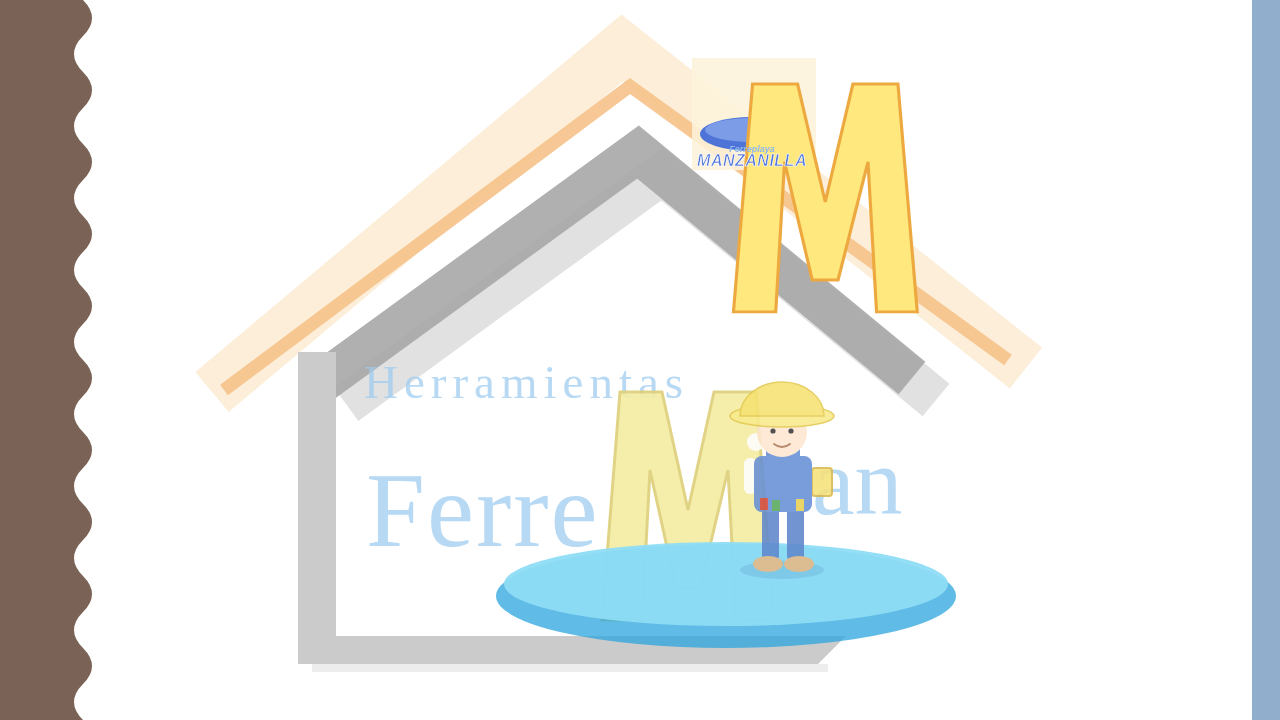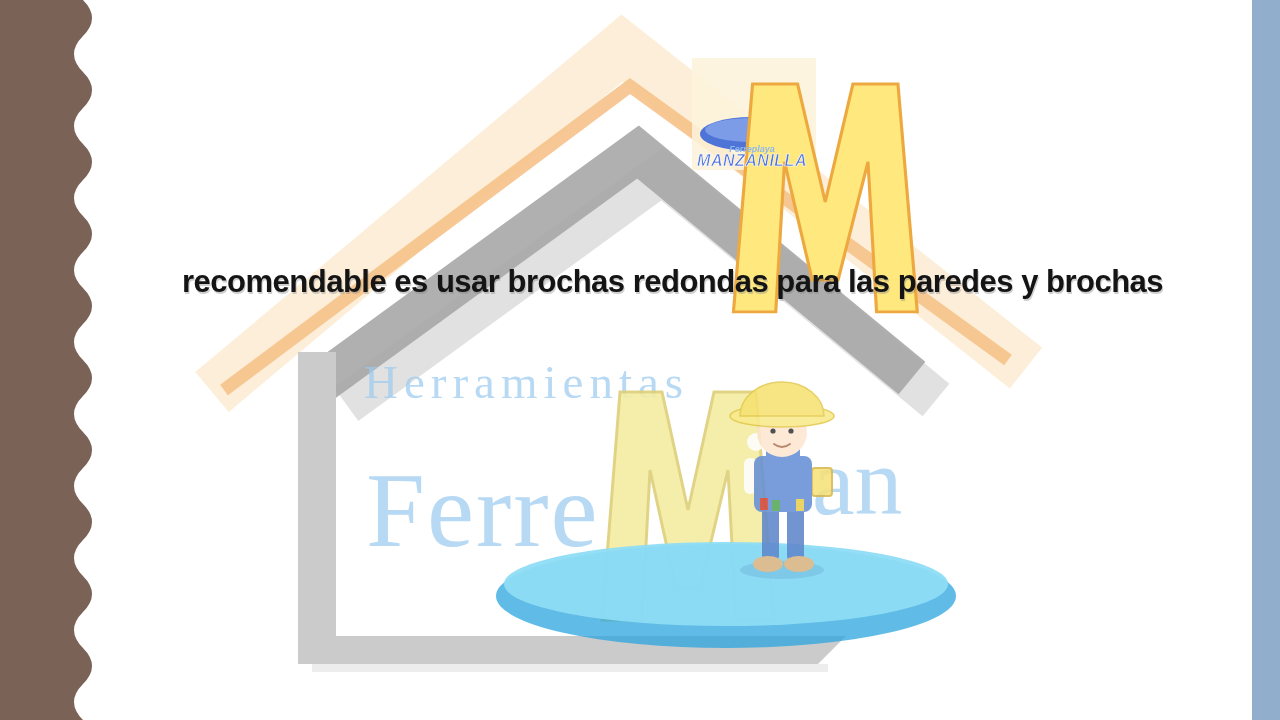--- a/index.html
+++ b/index.html
@@ -99,19 +99,18 @@
     <ellipse cx="752" cy="134" rx="52" ry="17" fill="#4e74d8"></ellipse>
     <ellipse cx="752" cy="130" rx="47" ry="12" fill="#7d9ce8"></ellipse>
     <path transform="translate(733,84) scale(0.225,0.21)" d="M 2,1085 L 87,0 L 287,0 L 410,562 L 533,0 L 733,0 L 819,1085 L 638,1085 L 600,371 L 467,933 L 352,933 L 229,371 L 190,1085 Z" fill="#ffe87e" stroke="#eda93f" stroke-width="14"></path>
     <text x="752" y="152" text-anchor="middle" font-size="9" font-style="italic" font-weight="bold" fill="#8fb8ec">Ferreplaya</text>
     <text x="752" y="166" text-anchor="middle" font-size="16" font-style="italic" font-weight="bold" fill="#4f74dc" stroke="#ffffff" stroke-width="0.6" letter-spacing="0.5">MANZANILLA</text>
   </g>
 </svg>
 
 <div class="textblock">
   <div>
-    <div>recomendable es usar brochas redondas para las paredes y brochas</div>
     
     
     
   </div>
   
 </div>
 
 </body></html>

